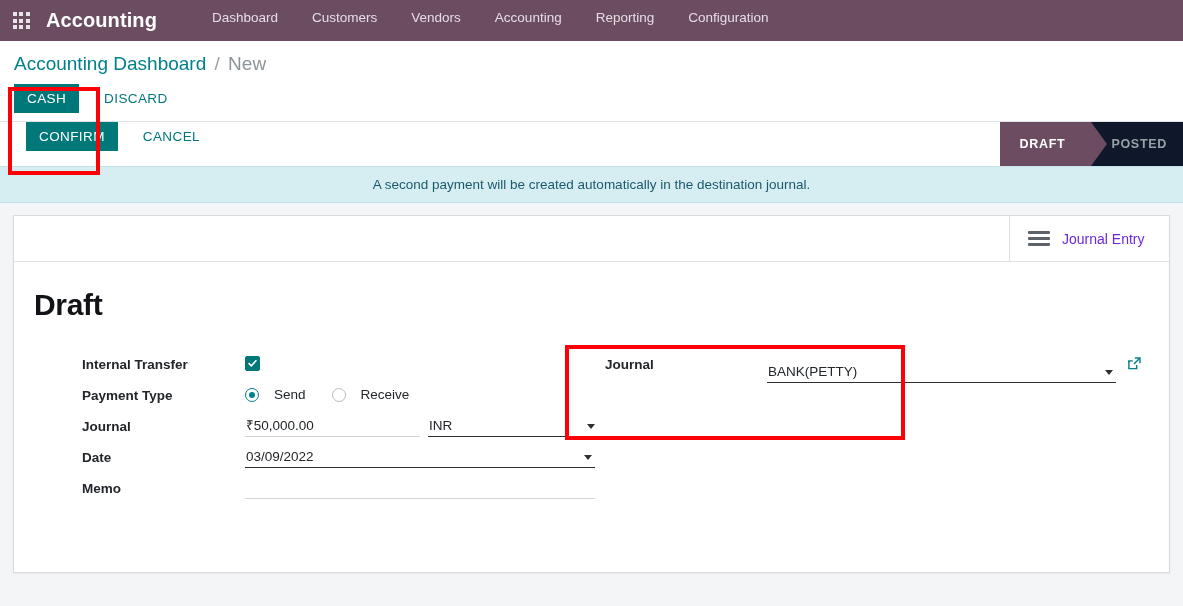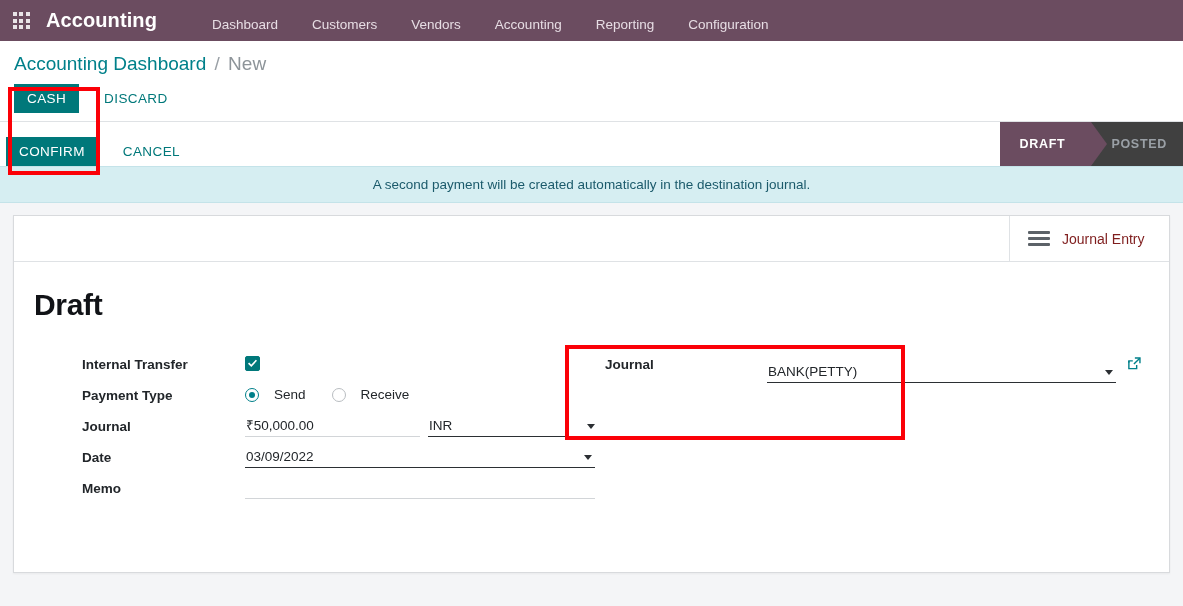--- a/index.html
+++ b/index.html
@@ -43,21 +43,21 @@
   }
   .brand {
     color: #ffffff;
     font-size: 20px;
     font-weight: 700;
     margin-left: 12px;
     margin-right: 38px;
     letter-spacing: .1px;
     cursor: pointer;
   }
-  .nav-items { display: flex; align-items: flex-start; height: 34px; }
+  .nav-items { display: flex; align-items: flex-end; height: 34px; }
   .nav-item {
     color: #e7dde4;
     font-size: 13.5px;
     padding: 0 17px;
     line-height: 41px;
     cursor: pointer;
     white-space: nowrap;
   }
 
   
@@ -73,22 +73,22 @@
   .bc-current { color: #8d9499; }
 
   .btn-row-1 {
     display: flex;
     align-items: center;
     padding: 0 0 8px 14px;
     height: 38px;
   }
   .btn-row-2 {
     display: flex;
-    align-items: flex-end;
-    padding-left: 6px;
+    align-items: flex-start;
+    padding-left: 26px;
     height: 45px;
     border-top: 1px solid #dfe2e5;
     position: relative;
   }
 
   .btn-solid {
     background: #00787a;
     color: #ffffff;
     border: none;
     font-size: 13.5px;
@@ -122,21 +122,21 @@
     align-items: stretch;
   }
   .status-step {
     display: flex;
     align-items: center;
     font-size: 12.5px;
     font-weight: 600;
     letter-spacing: .7px;
     color: #9aa0a6;
     padding: 0 16px 0 20px;
-    background: #404040;
+    background: #0f172a;
   }
   .status-step.active {
     background: #6b4c60;
     color: #ffffff;
     position: relative;
     padding-right: 26px;
   }
   .status-step.active::after {
     content: "";
     position: absolute;
@@ -195,21 +195,21 @@
     flex-direction: column;
     gap: 3px;
     width: 22px;
   }
   .hamburger-icon i {
     display: block;
     height: 3px;
     background: #5c6268;
     border-radius: 1px;
   }
-  .smart-button-label { font-size: 14px; color: #7f1d1d; }
+  .smart-button-label { font-size: 14px; color: #6d28d9; }
 
   .sheet-body { padding: 26px 20px 0 20px; position: relative; }
 
   .record-title {
     font-size: 30px;
     font-weight: 700;
     color: #111317;
     letter-spacing: -.3px;
     margin-bottom: 26px;
   }

